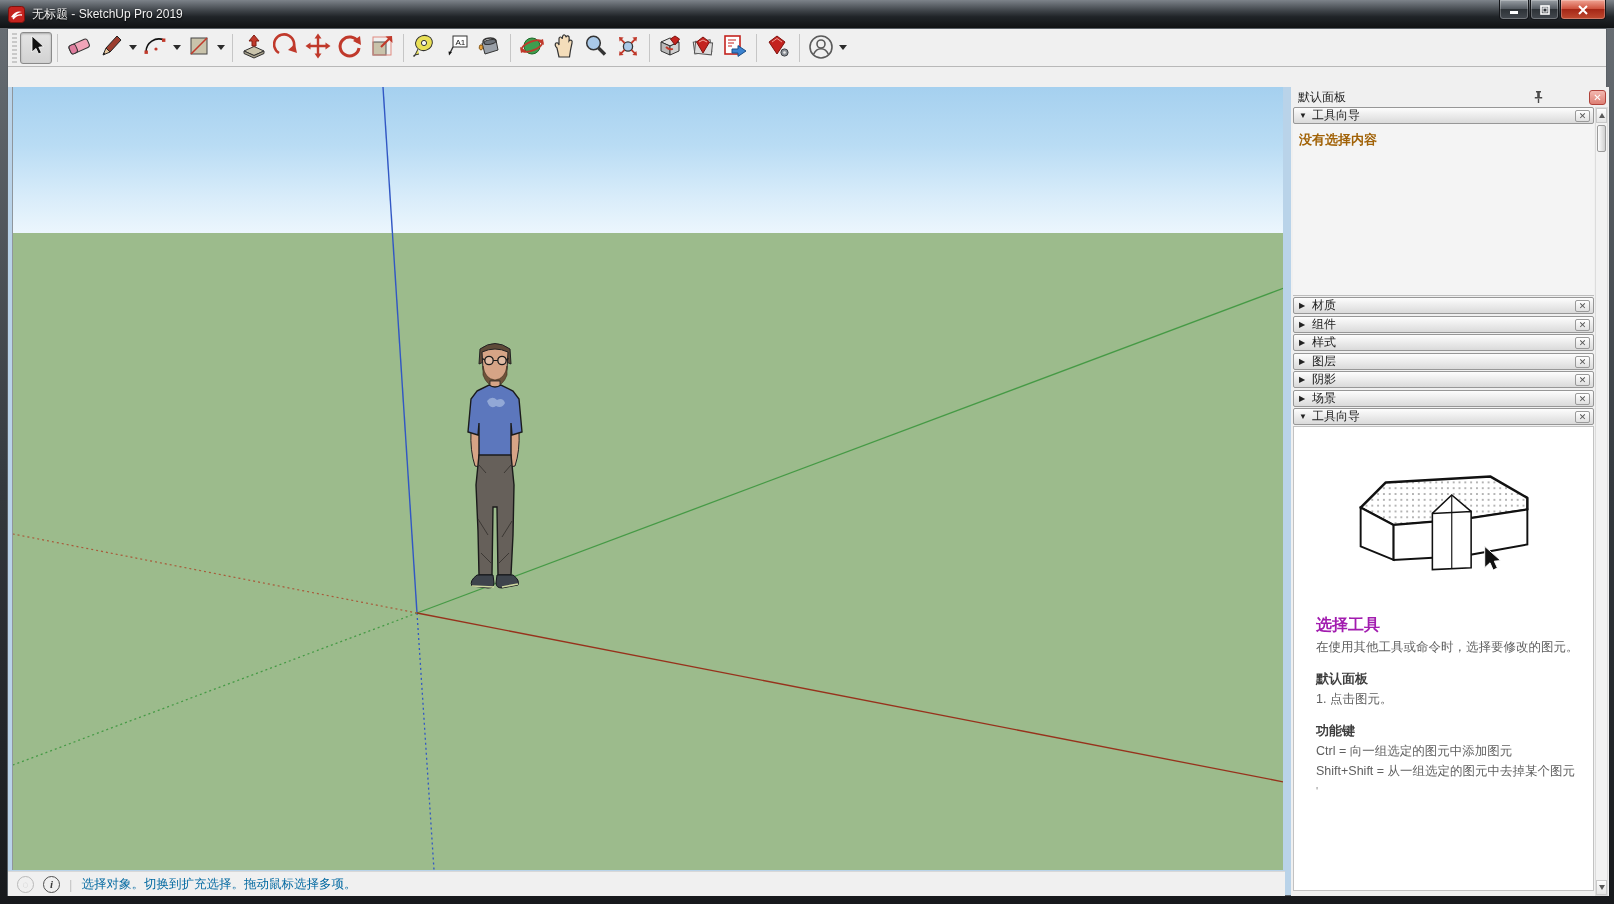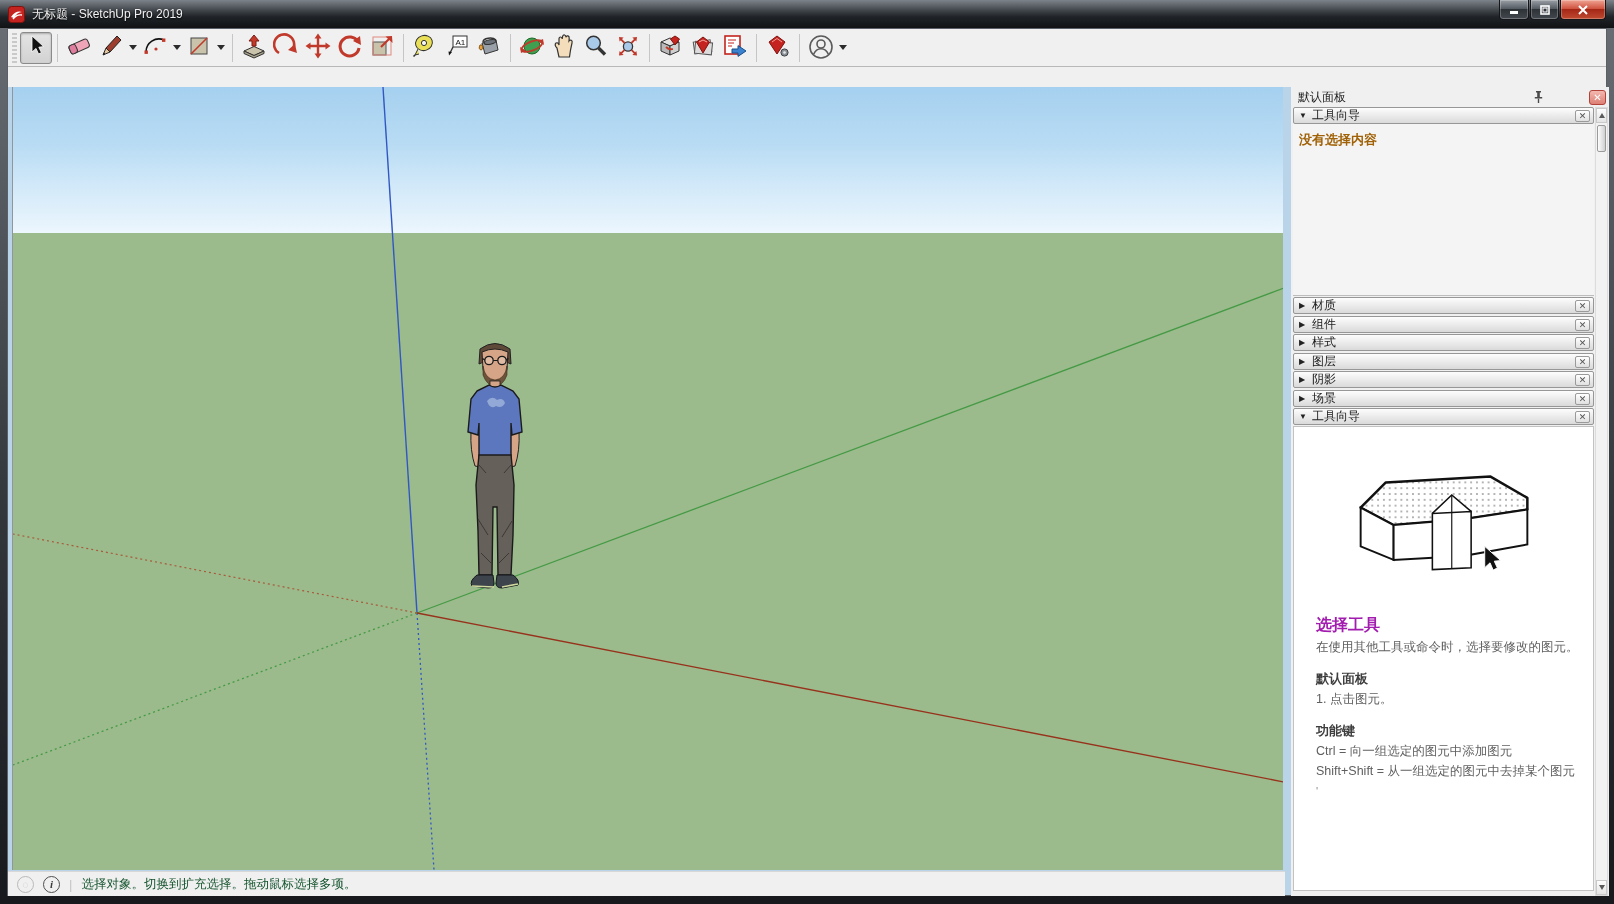--- a/index.html
+++ b/index.html
@@ -50,21 +50,21 @@
   .axes { left:0; top:0; }
   .person-svg { left:440px; top:252px; }
 
   .statusbar { position:absolute; left:0; top:784px; width:1277px; height:25px;
     background:#f0f0f0; border-top:1px solid #d8d8d8; display:flex; align-items:center; padding-left:9px; gap:9px; }
   .sb-circle { width:17px; height:17px; border-radius:50%; display:flex; align-items:center; justify-content:center; }
   .sb-geo { border:1.5px solid #b9b9b9; color:#c0c0c0; font-size:10px; }
   .sb-info { border:1.5px solid #4f4f4f; color:#3c3c3c; font-size:11px; font-weight:bold;
     font-family:"Liberation Serif","DejaVu Serif",serif; font-style:italic; }
   .sb-sep { color:#c4c4c4; font-size:13px; }
-  .sb-msg { font-size:12.5px; color:#14532d; }
+  .sb-msg { font-size:12.5px; color:#0369a1; }
 
   
   .tray { position:absolute; left:1283px; top:0; width:318px; height:809px; background:#f0f0f0; }
   .tray-header { position:absolute; left:0; top:0; right:0; height:20px; display:flex; align-items:center;
     padding:0 3px 0 7px; font-size:12px; color:#222;gap:39px; }
   .tray-header .spacer { flex:1; }
   .tray-close { width:17px; height:15px; border:1px solid #b0423a; border-radius:3px;
     background:linear-gradient(180deg,#f3b8b0,#dd7f74); color:#fff; font-size:10px; font-weight:bold;
     display:flex; align-items:center; justify-content:center; margin-left:5px; }
   .sec-h { position:absolute; left:2px; right:15px; height:17px;

